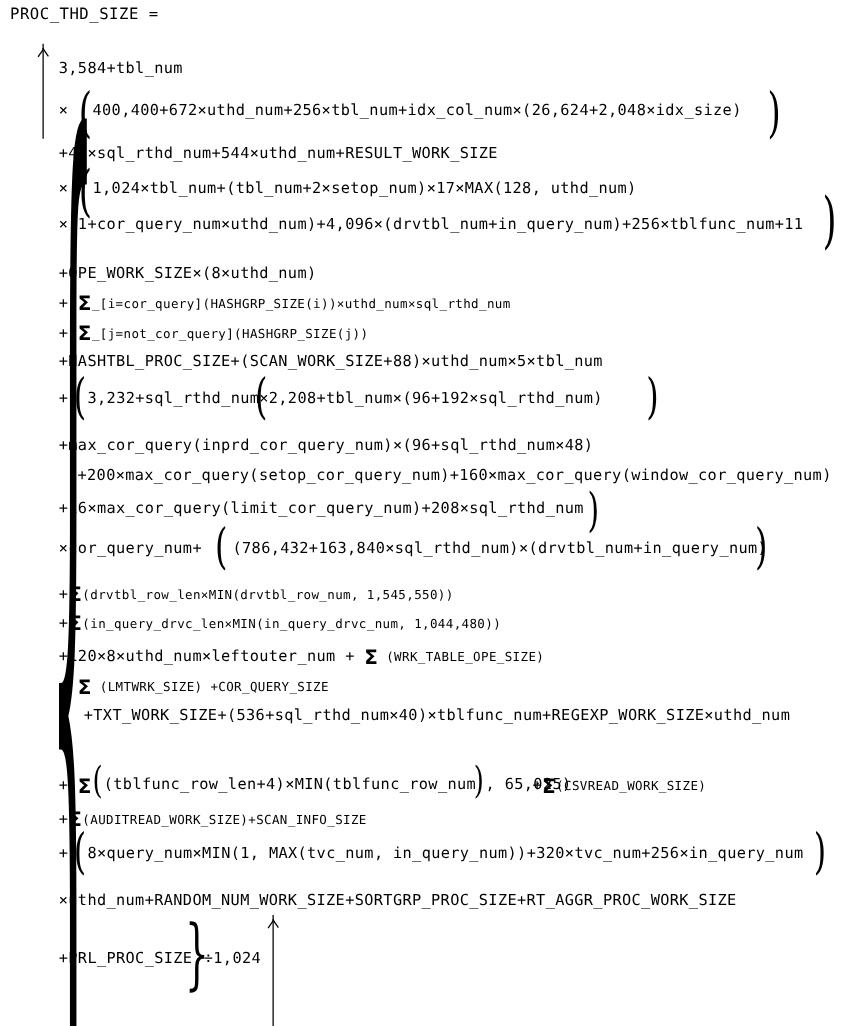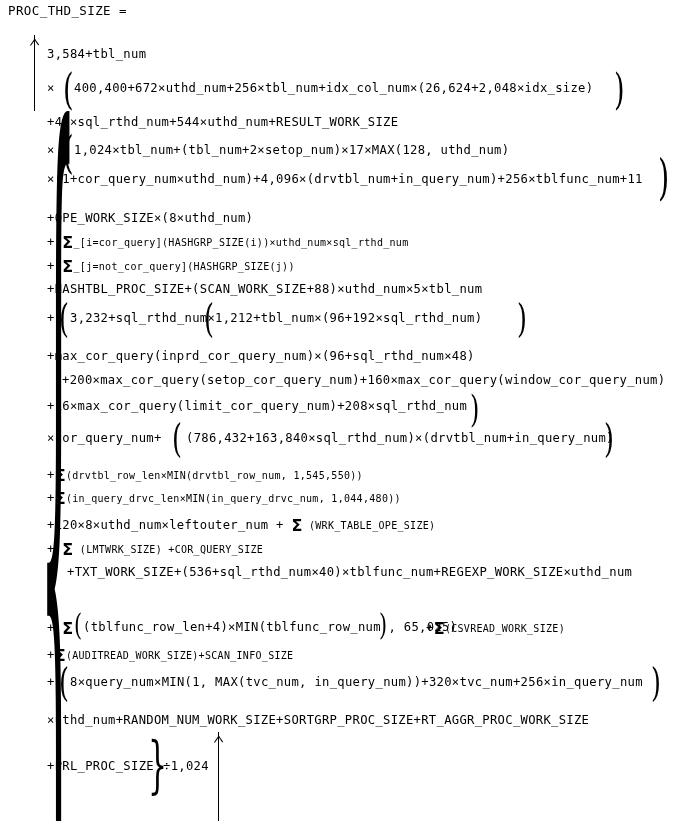--- a/index.html
+++ b/index.html
@@ -146,21 +146,21 @@
   <div class="fline" style="left: 47px; top: 116px;">+40×sql_rthd_num+544×uthd_num+RESULT_WORK_SIZE</div>
   <div class="fline" style="left: 47px; top: 144px;">×</div>
   <div class="fline" style="left: 74px; top: 144px;">1,024×tbl_num+(tbl_num+2×setop_num)×17×MAX(128, uthd_num)</div>
   <div class="fline" style="left: 47px; top: 173px;">×(1+cor_query_num×uthd_num)+4,096×(drvtbl_num+in_query_num)+256×tblfunc_num+11</div>
   <div class="fline" style="left: 47px; top: 212px;">+OPE_WORK_SIZE×(8×uthd_num)</div>
   <div class="fline" style="left: 47px; top: 235px;"><span>+ </span><span class="sig">Σ</span><span class="sig-sub">_[i=cor_query](HASHGRP_SIZE(i))×uthd_num×sql_rthd_num</span></div>
   <div class="fline" style="left: 47px; top: 259px;"><span>+ </span><span class="sig">Σ</span><span class="sig-sub">_[j=not_cor_query](HASHGRP_SIZE(j))</span></div>
   <div class="fline" style="left: 47px; top: 283px;">+HASHTBL_PROC_SIZE+(SCAN_WORK_SIZE+88)×uthd_num×5×tbl_num</div>
   <div class="fline" style="left: 47px; top: 312px;">+</div>
   <div class="fline" style="left: 70px; top: 312px;">3,232+sql_rthd_num×</div>
-  <div class="fline" style="left: 215px; top: 312px;">1,212+tbl_num×(96+192×sql_rthd_num)</div>
+  <div class="fline" style="left: 215px; top: 312px;">2,208+tbl_num×(96+192×sql_rthd_num)</div>
   <div class="fline" style="left: 47px; top: 350px;">+max_cor_query(inprd_cor_query_num)×(96+sql_rthd_num×48)</div>
   <div class="fline" style="left: 62px; top: 374px; text-align: center;">+200×max_cor_query(setop_cor_query_num)+160×max_cor_query(window_cor_query_num)</div>
   <div class="fline" style="left: 47px; top: 400px;">+16×max_cor_query(limit_cor_query_num)+208×sql_rthd_num</div>
   <div class="fline" style="left: 47px; top: 432px;">×cor_query_num+</div>
   <div class="fline" style="left: 186px; top: 432px;">(786,432+163,840×sql_rthd_num)×(drvtbl_num+in_query_num)</div>
   <div class="fline" style="left: 47px; top: 468px;"><span>+</span><span class="sig">Σ</span><span class="sig-sub">(drvtbl_row_len×MIN(drvtbl_row_num, 1,545,550))</span></div>
   <div class="fline" style="left: 47px; top: 491px;"><span>+</span><span class="sig">Σ</span><span class="sig-sub">(in_query_drvc_len×MIN(in_query_drvc_num, 1,044,480))</span></div>
   <div class="fline" style="left: 47px; top: 518px;"><span>+120×8×uthd_num×leftouter_num + </span><span class="sig">Σ</span><span class="sig-sub"> (WRK_TABLE_OPE_SIZE)</span></div>
   <div class="fline" style="left: 47px; top: 542px;"><span>+ </span><span class="sig">Σ</span><span class="sig-sub"> (LMTWRK_SIZE) +COR_QUERY_SIZE</span></div>
   <div class="fline" style="left: 47px; top: 566px; margin-left: 20px;">+TXT_WORK_SIZE+(536+sql_rthd_num×40)×tblfunc_num+REGEXP_WORK_SIZE×uthd_num</div>

